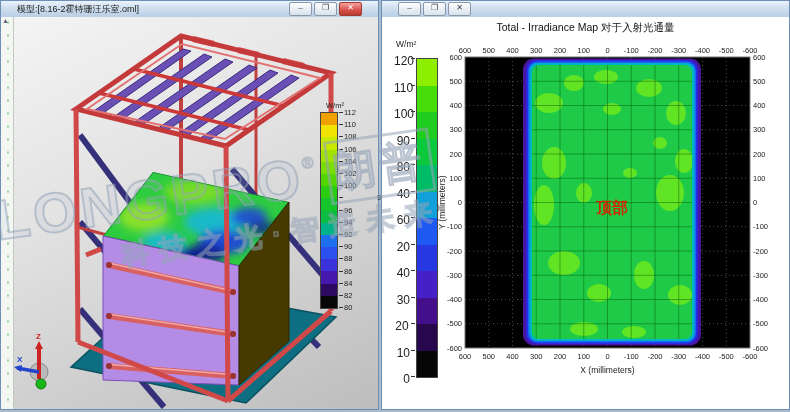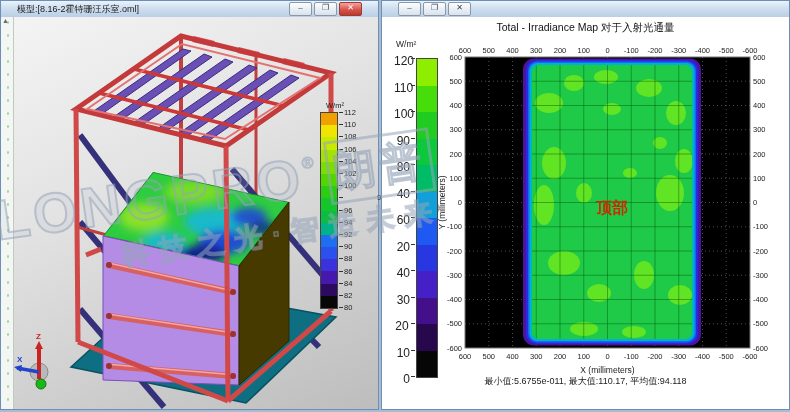--- a/index.html
+++ b/index.html
@@ -424,21 +424,20 @@
         <text x="319" y="234.75" font-size="7.5" fill="#222" text-anchor="start">-300</text>
         <text x="28" y="259" font-size="7.5" fill="#222" text-anchor="end">-400</text>
         <text x="319" y="259" font-size="7.5" fill="#222" text-anchor="start">-400</text>
         <text x="28" y="283.25" font-size="7.5" fill="#222" text-anchor="end">-500</text>
         <text x="319" y="283.25" font-size="7.5" fill="#222" text-anchor="start">-500</text>
         <text x="28" y="307.5" font-size="7.5" fill="#222" text-anchor="end">-600</text>
         <text x="319" y="307.5" font-size="7.5" fill="#222" text-anchor="start">-600</text>
         <text x="173.5" y="330" font-size="8.5" fill="#222" text-anchor="middle">X (millimeters)</text>
         <text x="11" y="159.5" font-size="8.5" fill="#222" text-anchor="middle" transform="rotate(-90 11 159.5)">Y (millimeters)</text>
       </svg>
-    <div class="stats" id="stats1">最小值:5.6755e-011, 最大值:110.17, 平均值:94.118</div>
   </div>
 </div>
 
 <div id="watermark">
   <div id="wm-row1">
     <span>LONGPRO</span><span id="wm-reg">®</span><span id="wm-logo">朗普</span>
   </div>
   <div id="wm-row2">科技之光·智造未来</div>
 </div>
 

